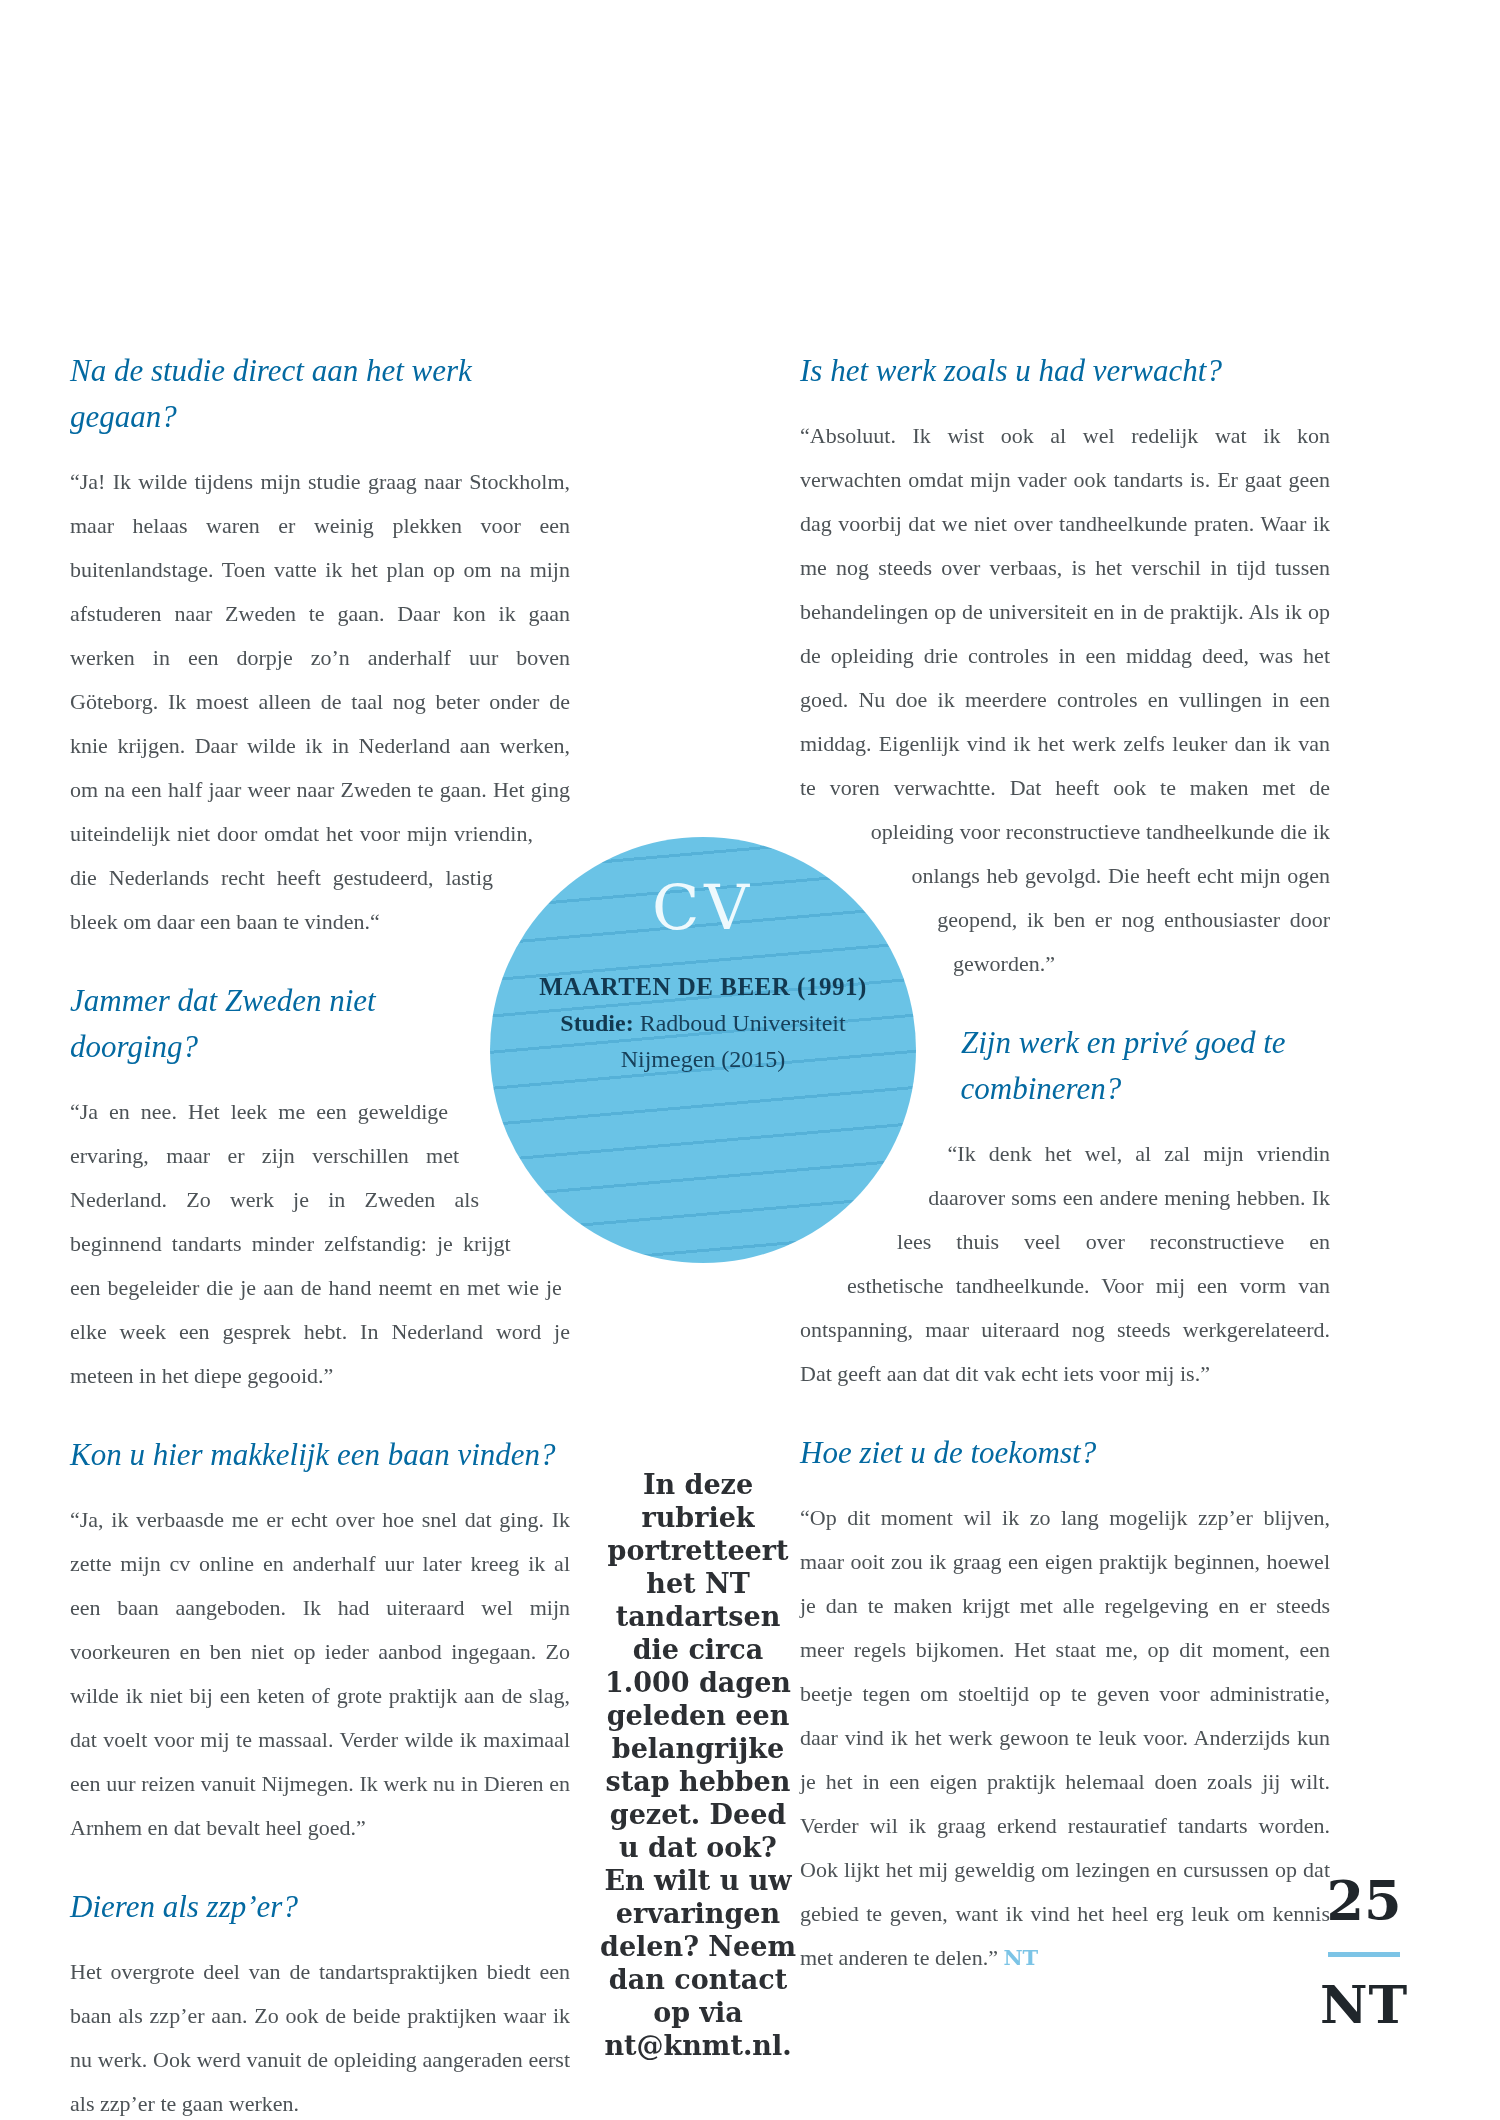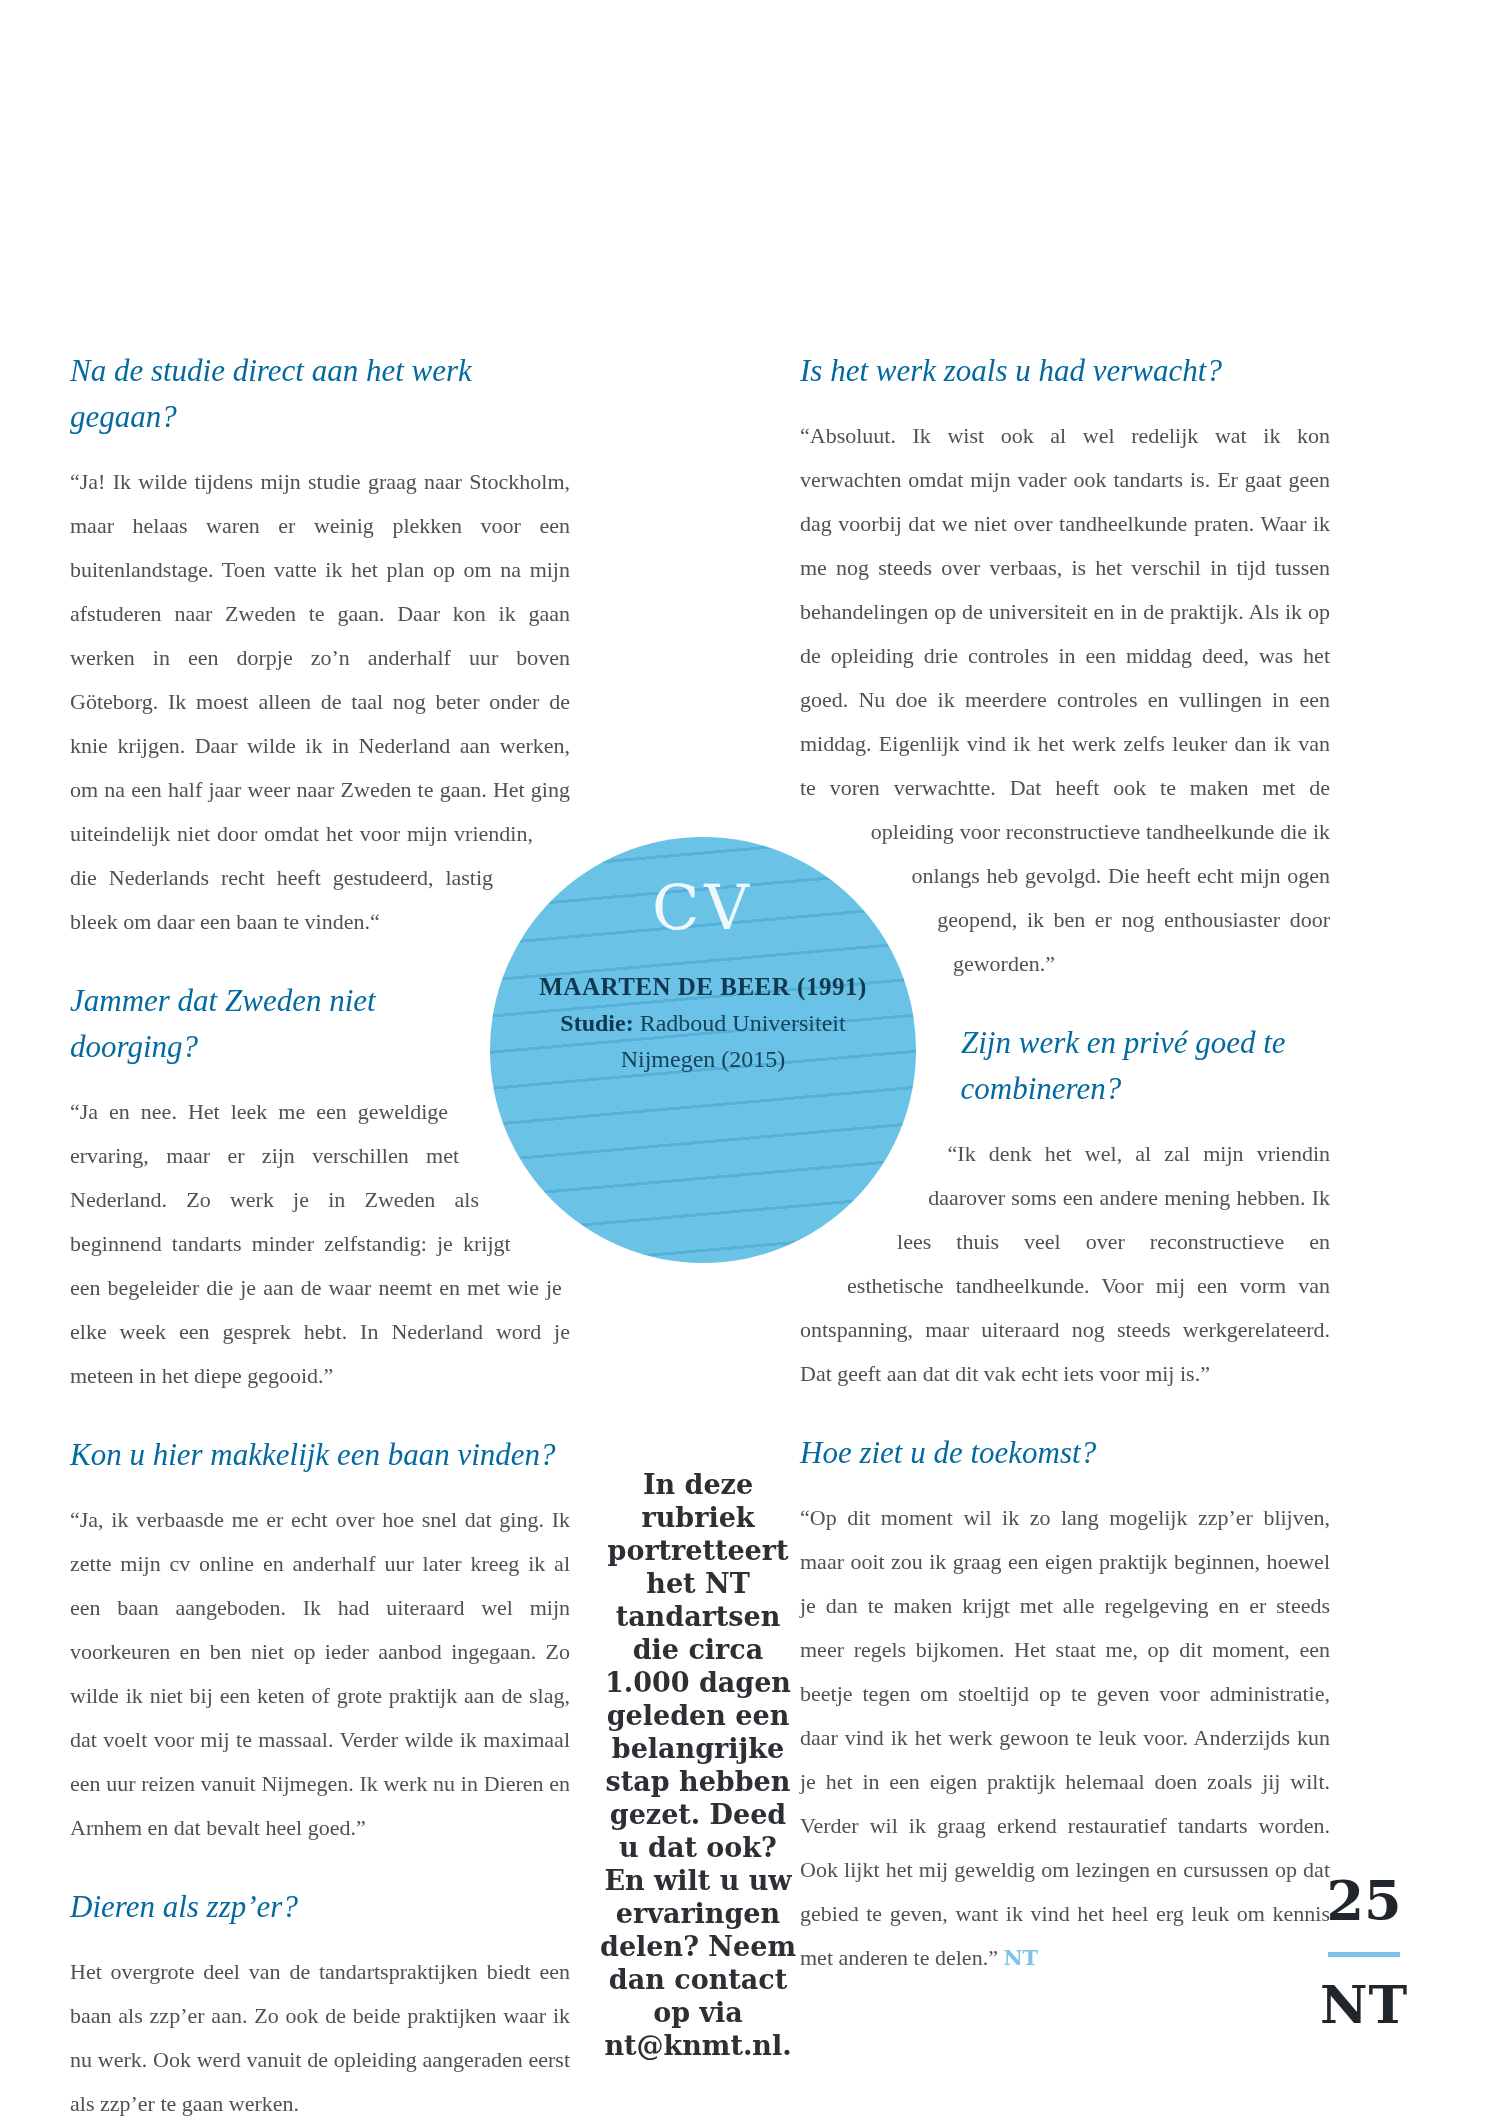--- a/index.html
+++ b/index.html
@@ -66,21 +66,21 @@
 </head>
 <body>
 
 <div class="page">
 
   <div class="col col-left">
     <div class="shape-left"></div>
     <h2 class="first">Na de studie direct aan het werk gegaan?</h2>
     <p>“Ja! Ik wilde tijdens mijn studie graag naar Stockholm, maar helaas waren er weinig plekken voor een buitenlandstage. Toen vatte ik het plan op om na mijn afstuderen naar Zweden te gaan. Daar kon ik gaan werken in een dorpje zo’n anderhalf uur boven Göteborg. Ik moest alleen de taal nog beter onder de knie krijgen. Daar wilde ik in Nederland aan werken, om na een half jaar weer naar Zweden te gaan. Het ging uiteindelijk niet door omdat het voor mijn vriendin, die Nederlands recht heeft gestudeerd, lastig bleek om daar een baan te vinden.“</p>
     <h2>Jammer dat Zweden niet doorging?</h2>
-    <p>“Ja en nee. Het leek me een geweldige ervaring, maar er zijn verschillen met Nederland. Zo werk je in Zweden als beginnend tandarts minder zelfstandig: je krijgt een begeleider die je aan de waar neemt en met wie je elke week een gesprek hebt. In Nederland word je meteen in het diepe gegooid.”</p>
+    <p>“Ja en nee. Het leek me een geweldige ervaring, maar er zijn verschillen met Nederland. Zo werk je in Zweden als beginnend tandarts minder zelfstandig: je krijgt een begeleider die je aan de hand neemt en met wie je elke week een gesprek hebt. In Nederland word je meteen in het diepe gegooid.”</p>
     <h2>Kon u hier makkelijk een baan vinden?</h2>
     <p>“Ja, ik verbaasde me er echt over hoe snel dat ging. Ik zette mijn cv online en anderhalf uur later kreeg ik al een baan aangeboden. Ik had uiteraard wel mijn voorkeuren en ben niet op ieder aanbod ingegaan. Zo wilde ik niet bij een keten of grote praktijk aan de slag, dat voelt voor mij te massaal. Verder wilde ik maximaal een uur reizen vanuit Nijmegen. Ik werk nu in Dieren en Arnhem en dat bevalt heel goed.”</p>
     <h2>Dieren als zzp’er?</h2>
     <p>Het overgrote deel van de tandartspraktijken biedt een baan als zzp’er aan. Zo ook de beide praktijken waar ik nu werk. Ook werd vanuit de opleiding aangeraden eerst als zzp’er te gaan werken.</p>
   </div>
 
   <div class="col col-right">
     <div class="shape-right"></div>
     <h2 class="first">Is het werk zoals u had verwacht?</h2>
     <p>“Absoluut. Ik wist ook al wel redelijk wat ik kon verwachten omdat mijn vader ook tandarts is. Er gaat geen dag voorbij dat we niet over tandheelkunde praten. Waar ik me nog steeds over verbaas, is het verschil in tijd tussen behandelingen op de universiteit en in de praktijk. Als ik op de opleiding drie controles in een middag deed, was het goed. Nu doe ik meerdere controles en vullingen in een middag. Eigenlijk vind ik het werk zelfs leuker dan ik van te voren verwachtte. Dat heeft ook te maken met de opleiding voor reconstructieve tandheelkunde die ik onlangs heb gevolgd. Die heeft echt mijn ogen geopend, ik ben er nog enthousiaster door geworden.”</p>

